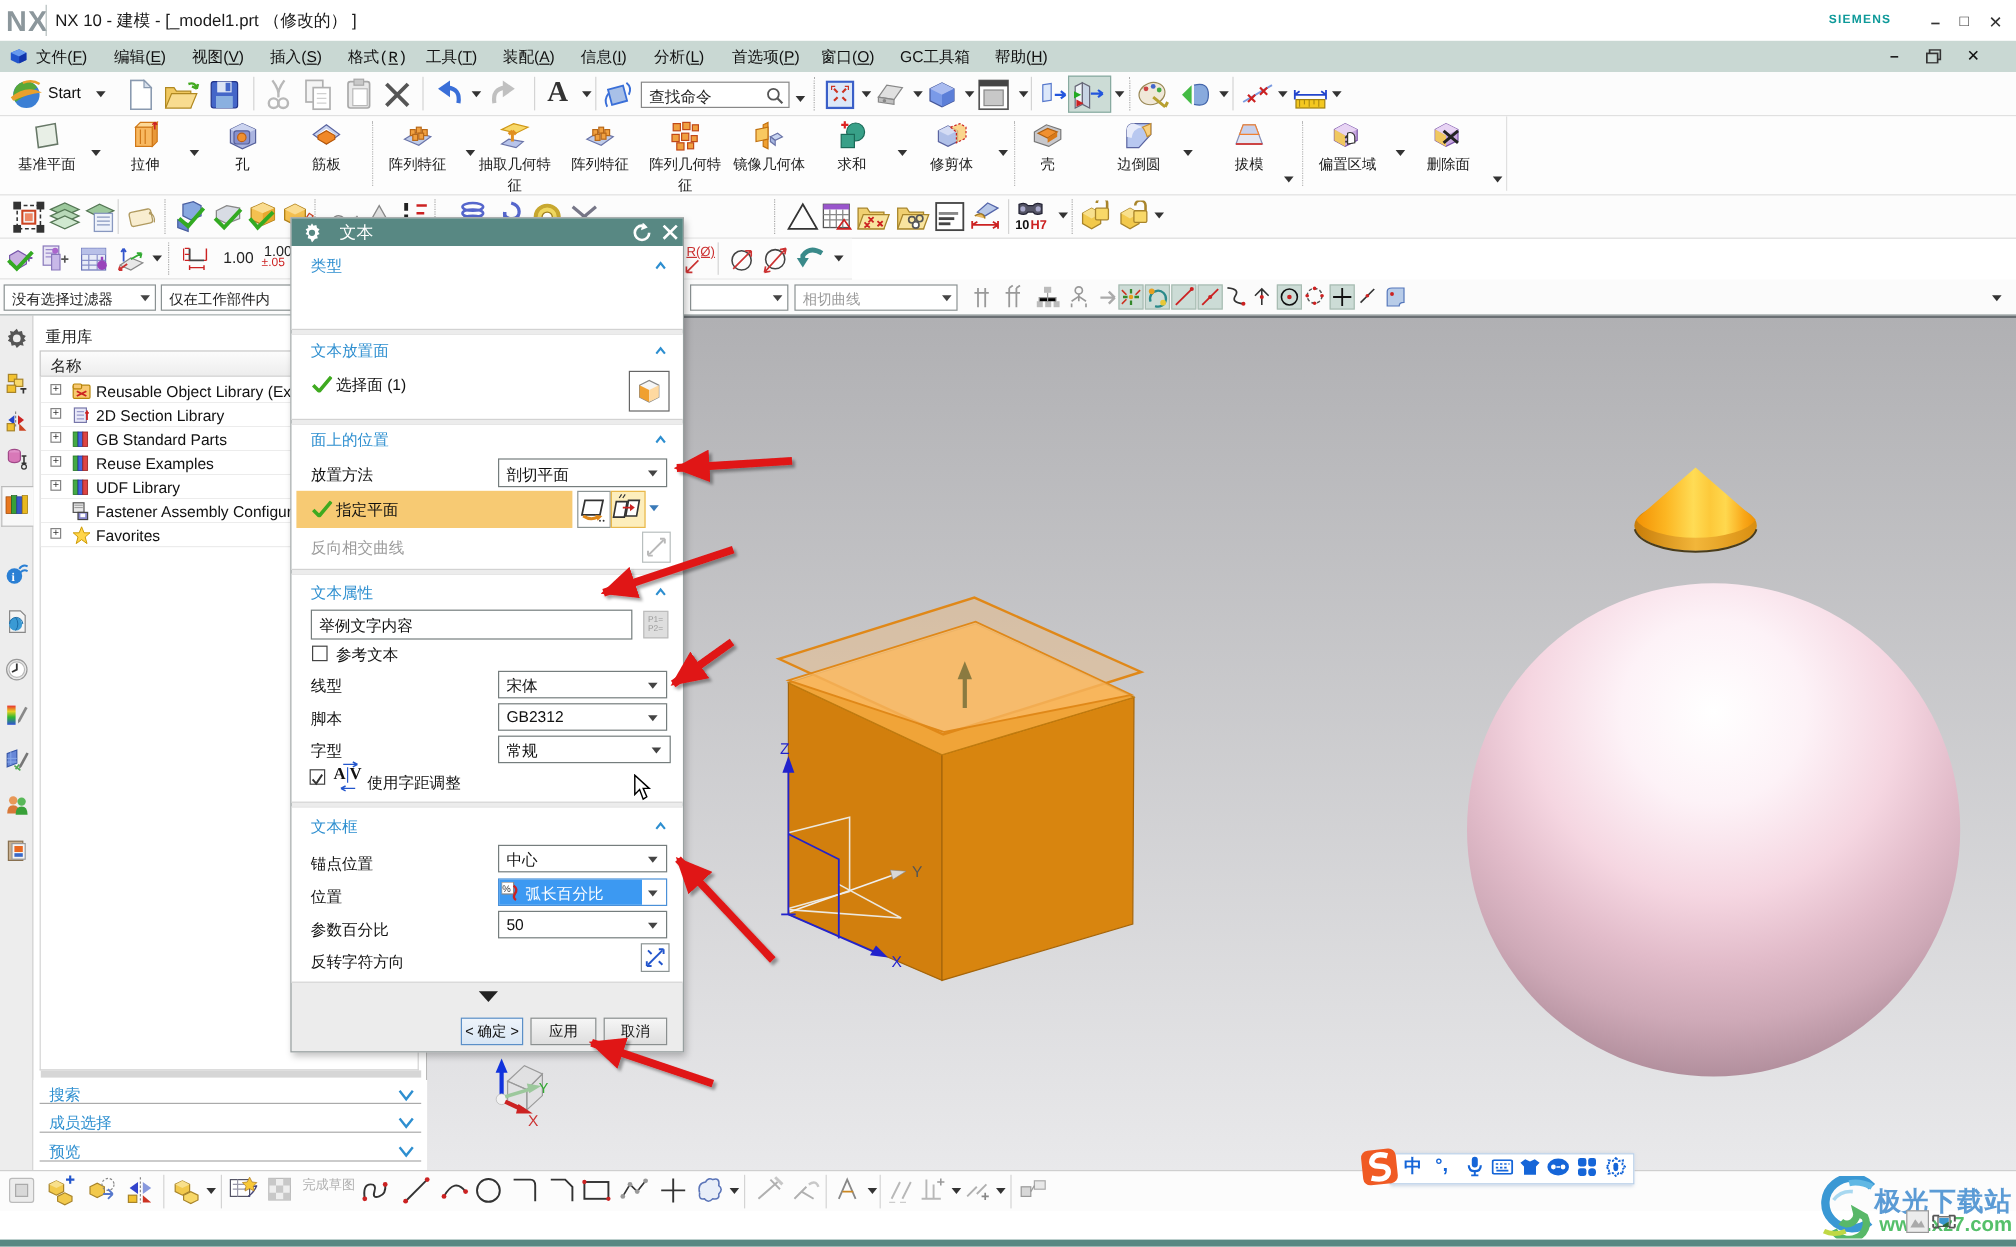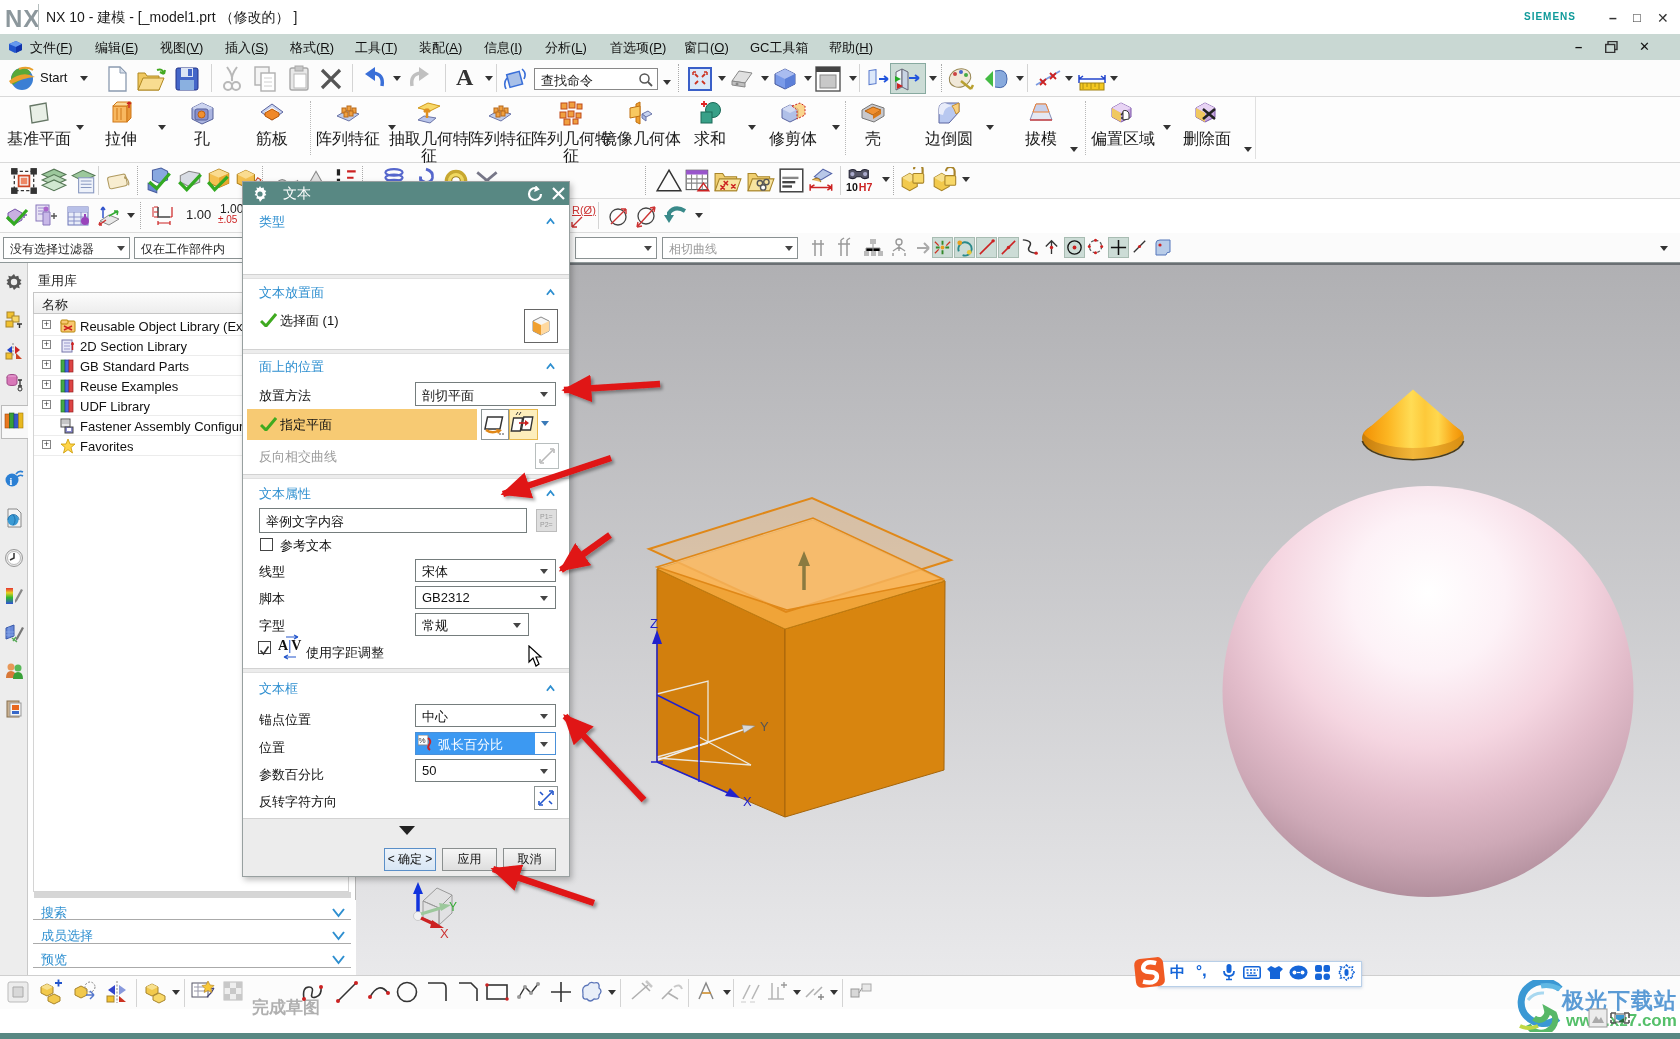--- a/index.html
+++ b/index.html
@@ -18,21 +18,21 @@
 
 
 #menubar { left:0; top:34px; width:1680px; height:26px; background:#c9d8d3; }
 .menuitem { position:absolute; top:39px; font-size:13px; color:#111; }
 
 
 #toolbar1 { left:0; top:60px; width:1680px; height:37px; background:#fcfcfc; border-bottom:1px solid #d9d9d9; }
 
 
 #ribbon { left:0; top:97px; width:1680px; height:66px; background:#fdfdfd; border-bottom:1px solid #d9d9d9; }
-.rlabel { position:absolute; top:32px; font-size:16px; color:#1a1a1a; text-align:left; transform:translateX(-50%); white-space:nowrap; }
+.rlabel { position:absolute; top:32px; font-size:12px; color:#1a1a1a; text-align:left; transform:translateX(-50%); white-space:nowrap; }
 .ric { position:absolute; top:3px; width:26px; height:26px; }
 .rsep { position:absolute; top:4px; height:54px; width:1px; border-left:1px dotted #b9b9b9; }
 
 
 #row3 { left:0; top:163px; width:1680px; height:36px; background:#fcfcfc; border-bottom:1px solid #dcdcdc; }
 #row4 { left:0; top:199px; width:710px; height:34px; background:#fcfcfc; border-bottom:1px solid #dcdcdc; }
 #row5 { left:0; top:233px; width:1680px; height:30px; background:#fbfbfb; border-bottom:1px solid #8f9899; }
 .combo { position:absolute; background:#fff; border:1px solid #8a9192; font-size:12px; color:#222; }
 .cb-arrow { position:absolute; right:4px; top:50%; margin-top:-2px; width:0; height:0; border-left:4px solid transparent; border-right:4px solid transparent; border-top:5px solid #444; }
 
@@ -94,21 +94,21 @@
   <div class="abs" id="menubar"></div>
   <svg class="abs" style="left:6px; top:38px;" width="20" height="18" viewBox="0 0 20 18">
       <path d="M3 6 L10 3 L16 6 L16 12 L9 15 L3 12 Z" fill="#2255cc"></path>
       <path d="M3 6 L10 9 L16 6 L10 3 Z" fill="#6699ee"></path>
       <path d="M10 9 L10 15 L16 12 L16 6 Z" fill="#1133aa"></path>
     </svg>
   <div class="menuitem" style="left:30px;">文件(<u>F</u>)</div>
   <div class="menuitem" style="left:95px;">编辑(<u>E</u>)</div>
   <div class="menuitem" style="left:160px;">视图(<u>V</u>)</div>
   <div class="menuitem" style="left:225px;">插入(<u>S</u>)</div>
-  <div class="menuitem" style="left:290px;">格式(<u>R</u>)</div>
+  <div class="menuitem" style="left:290px;font-family:Liberation Mono, monospace;">格式(<u>R</u>)</div>
   <div class="menuitem" style="left:355px;">工具(<u>T</u>)</div>
   <div class="menuitem" style="left:419px;">装配(<u>A</u>)</div>
   <div class="menuitem" style="left:484px;">信息(<u>I</u>)</div>
   <div class="menuitem" style="left:545px;">分析(<u>L</u>)</div>
   <div class="menuitem" style="left:610px;">首选项(<u>P</u>)</div>
   <div class="menuitem" style="left:684px;">窗口(<u>O</u>)</div>
   <div class="menuitem" style="left:750px;">GC工具箱</div>
   <div class="menuitem" style="left:829px;">帮助(<u>H</u>)</div>
   <div class="menuitem" style="left:1575px; font-weight:bold;">–</div>
   <svg class="abs" style="left:1605px; top:41px;" width="13" height="12" viewBox="0 0 13 12">
@@ -952,21 +952,21 @@
     <svg class="i26" style="left:190px; top:3px;" viewBox="0 0 26 26">
         <rect x="2" y="4" width="16" height="14" fill="#fff" stroke="#556"></rect>
         <path d="M4 8 h12 M4 12 h12 M8 4 v14" stroke="#99a"></path>
         <path d="M14 12 L24 9 M17 18 Q22 14 24 9" stroke="#447" stroke-width="1.2" fill="none"></path>
         <path d="M18 2 l2 4 4 .5 -3 3 .8 4 -3.8 -2 -3.8 2 .8 -4 -3 -3 4 -.5 z" fill="#f8c838" stroke="#b8872a" stroke-width="0.7"></path>
       </svg>
     <svg class="i26" style="left:221px; top:3px;" viewBox="0 0 26 26">
         <rect x="3" y="3" width="18" height="18" fill="#eee" stroke="#bbb"></rect>
         <path d="M3 3 h6 v6 h-6 z M15 3 h6 v6 h-6 z M9 9 h6 v6 h-6 z M3 15 h6 v6 h-6 z M15 15 h6 v6 h-6 z" fill="#c8c8c8"></path>
       </svg>
-    <div class="tx" style="left:252px; top:20px; font-size:17px; color:#b0b0b0;font-weight:bold;">完成草图</div>
+    <div class="tx" style="left:252px; top:4px; font-size:11px; color:#b0b0b0;">完成草图</div>
     <svg class="i26" style="left:300px; top:3px;" viewBox="0 0 26 26">
         <path d="M4 20 Q2 8 9 8 Q14 8 12 14 Q10 20 16 18 Q22 16 21 8" fill="none" stroke="#333" stroke-width="1.6"></path>
         <circle cx="4" cy="20" r="2" fill="#cc2222"></circle>
         <circle cx="21" cy="8" r="2" fill="#cc2222"></circle>
       </svg>
     <svg class="i26" style="left:334px; top:3px;" viewBox="0 0 26 26">
         <path d="M4 22 L22 4" stroke="#333" stroke-width="1.6"></path>
         <circle cx="4" cy="22" r="2" fill="#cc2222"></circle>
         <circle cx="22" cy="4" r="2" fill="#cc2222"></circle>
       </svg>
@@ -1196,21 +1196,21 @@
     <div class="dcombo" style="left:172px; top:377px; width:141px; height:23px;">
         <div class="tx" style="left:6px; top:3px;">宋体</div>
         <div class="cb-arrow" style="right:7px;"></div>
       </div>
     <div class="tx dlabel" style="top:408px;">脚本</div>
     <div class="dcombo" style="left:172px; top:404px; width:141px; height:23px;">
         <div class="tx" style="left:6px; top:3px;">GB2312</div>
         <div class="cb-arrow" style="right:7px;"></div>
       </div>
     <div class="tx dlabel" style="top:435px;">字型</div>
-    <div class="dcombo" style="left:172px; top:431px; width:114px; height:23px;">
+    <div class="dcombo" style="left:172px; top:431px; width:144px; height:23px;">
         <div class="tx" style="left:6px; top:3px;">常规</div>
         <div class="cb-arrow" style="right:7px;"></div>
       </div>
     <div class="abs" style="left:15px; top:459px; width:13px; height:13px; background:#fff; border:1px solid #444;">
       <svg width="11" height="11" viewBox="0 0 11 11">
           <path d="M1.5 5.5 L4.5 9 L9.5 1.5" fill="none" stroke="#333" stroke-width="1.6"></path>
         </svg>
     </div>
     <div class="tx" style="left:35px; top:456px; font-size:14px; color:#111; font-weight:bold; font-family:'Liberation Serif',serif;">A<span style="color:#2255cc;">|</span>V</div>
     <svg class="abs" style="left:33px; top:452px;" width="30" height="26" viewBox="0 0 30 26">

